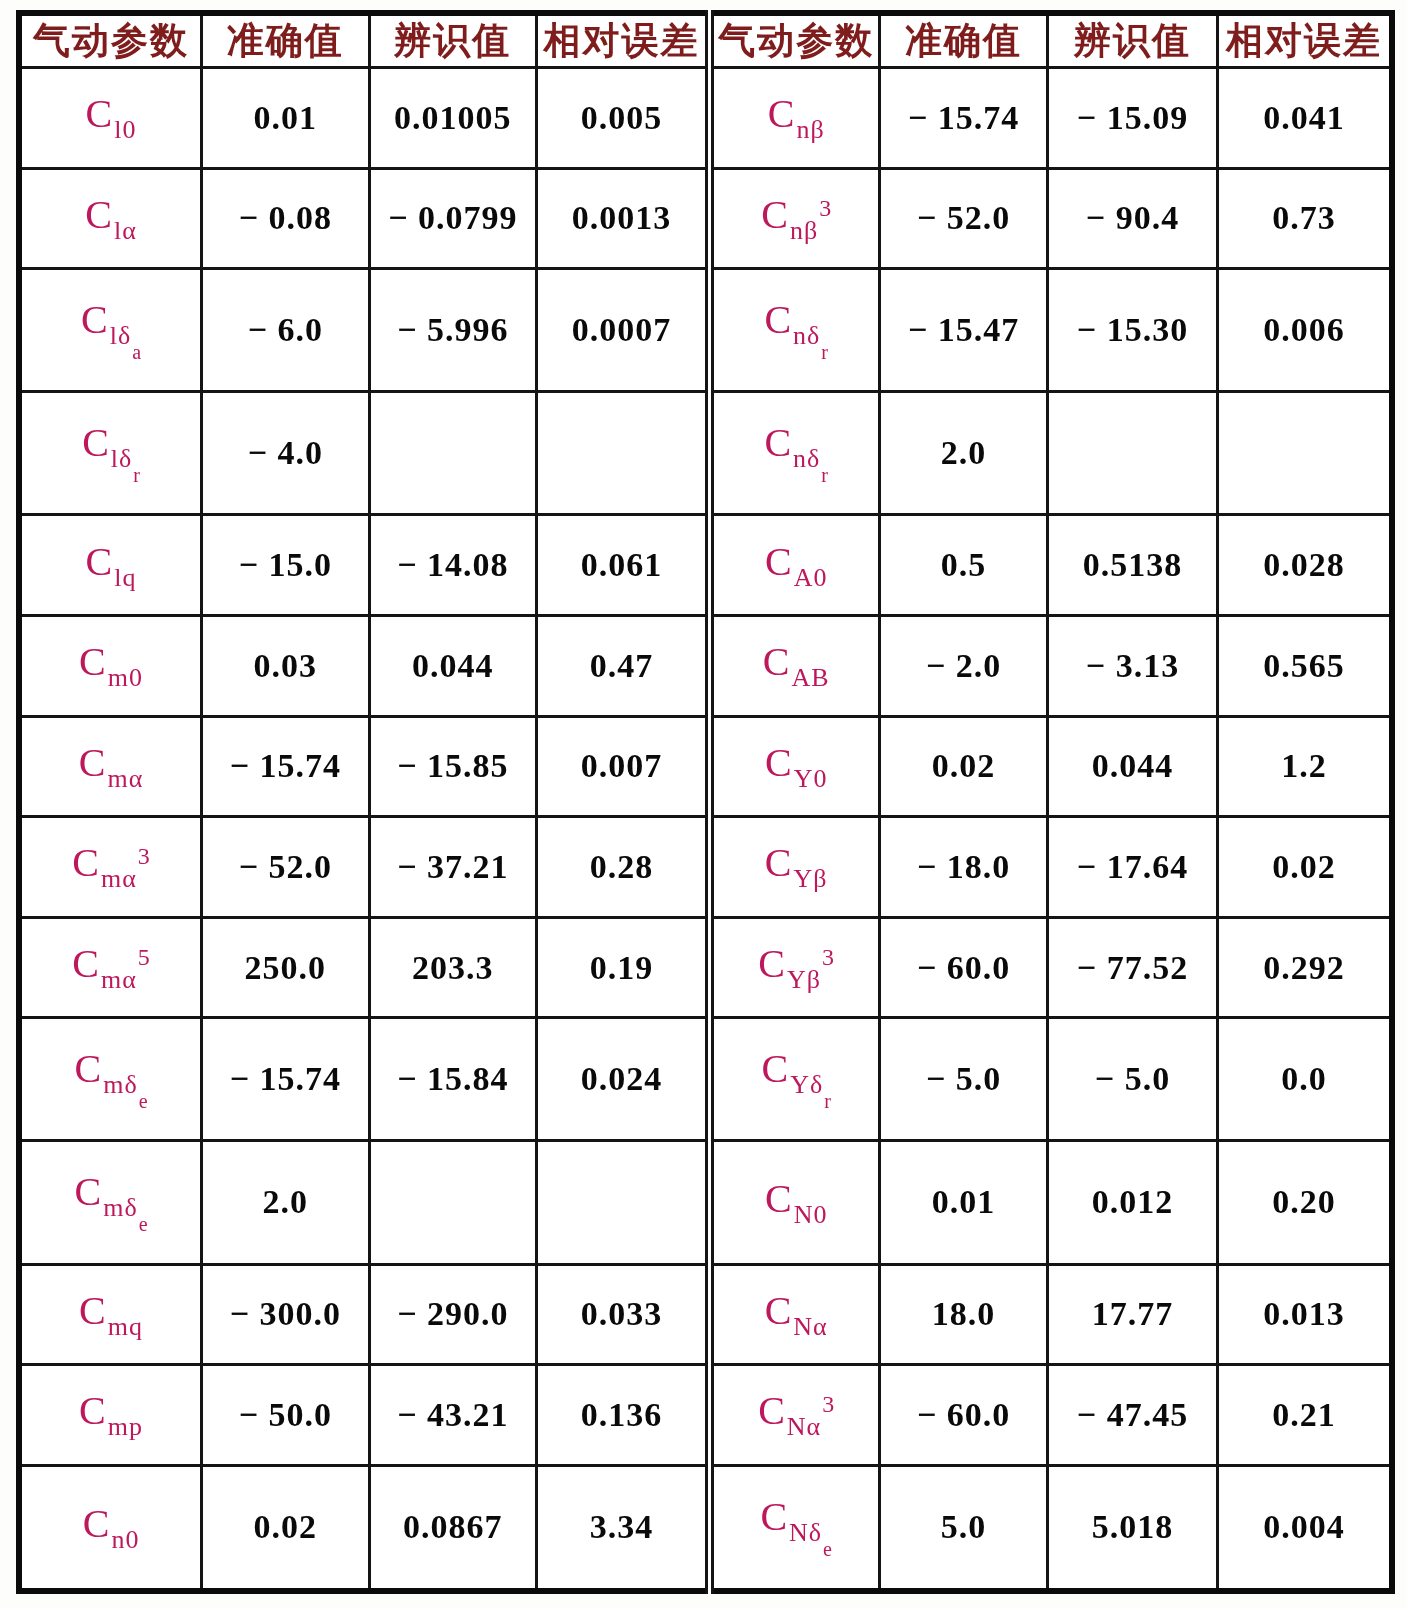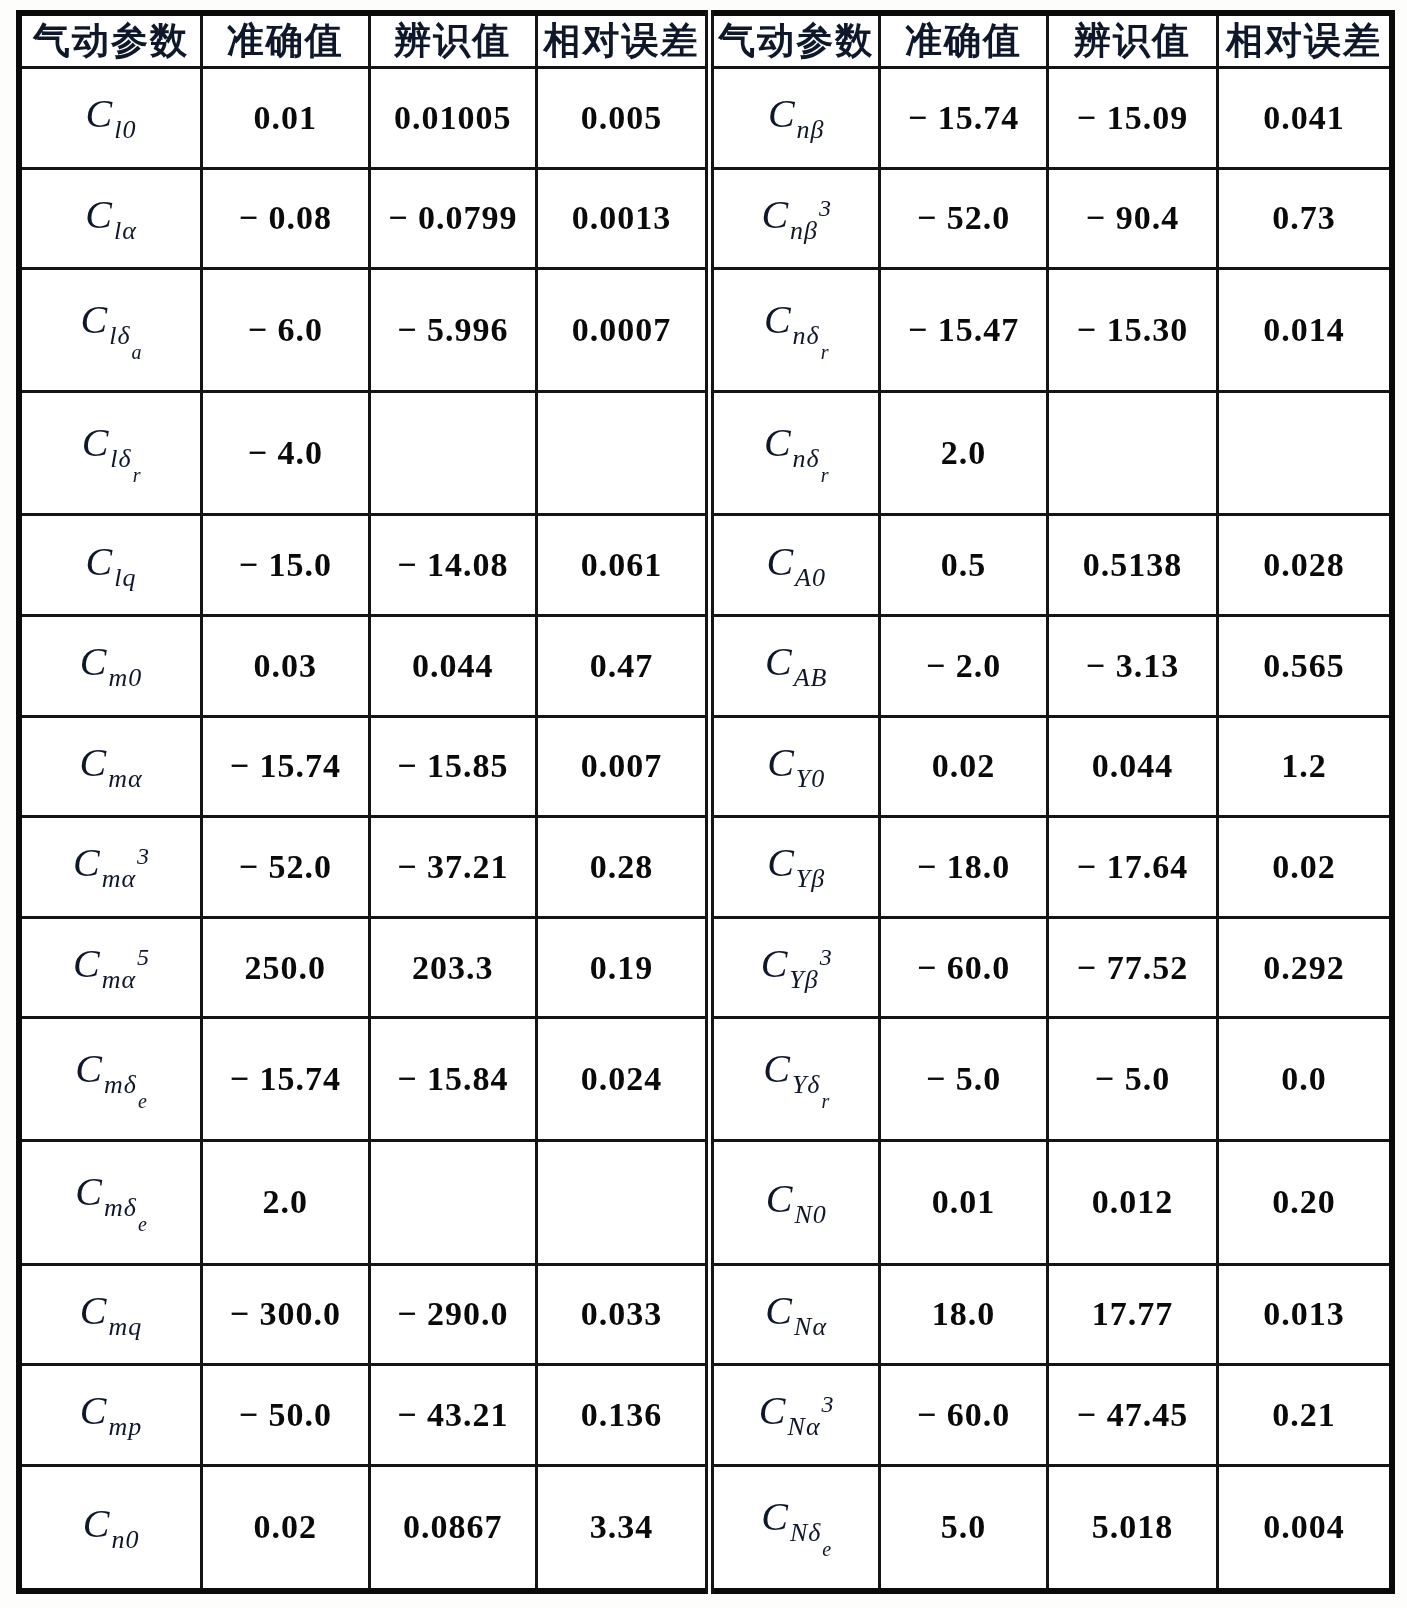--- a/index.html
+++ b/index.html
@@ -30,36 +30,35 @@
     white-space: nowrap;
   }
   
   .tbl th.mid, .tbl td.mid {
     border-left: 9px double #141414;
   }
   .tbl th {
     font-family: "Liberation Sans", sans-serif;
     font-weight: 700;
     font-size: 37px;
-    color: #0f172a;
+    color: #7f1d1d;
     letter-spacing: 2px;
   }
   .val {
     font-family: "Liberation Serif", serif;
     font-weight: 700;
     font-size: 34px;
     color: #0a0a0a;
     letter-spacing: 1px;
   }
   .sym {
     font-family: "Liberation Serif", serif;
-    font-style: italic;
     font-weight: 400;
     font-size: 40px;
-    color: #0f172a;
+    color: #be185d;
   }
   .sym .sub    { font-size: 26px; vertical-align: -11px; margin-left: 2px; letter-spacing: 1px; }
   .sym .subsub { font-size: 20px; vertical-align: -26px; margin-left: 1px; }
   .sym .sup    { font-size: 24px; vertical-align: 12px;  margin-left: 1px; }
 </style>
 </head>
 <body>
 
 <div class="page">
   <table class="tbl">
@@ -107,21 +106,21 @@
           <td class="val">0.73</td>
         </tr>
         <tr>
           <td><span class="sym"><span>C</span><span class="sub">lδ</span><span class="subsub">a</span></span></td>
           <td class="val">− 6.0</td>
           <td class="val">− 5.996</td>
           <td class="val">0.0007</td>
           <td class="mid"><span class="sym"><span>C</span><span class="sub">nδ</span><span class="subsub">r</span></span></td>
           <td class="val">− 15.47</td>
           <td class="val">− 15.30</td>
-          <td class="val">0.014</td>
+          <td class="val">0.006</td>
         </tr>
         <tr>
           <td><span class="sym"><span>C</span><span class="sub">lδ</span><span class="subsub">r</span></span></td>
           <td class="val">− 4.0</td>
           <td class="val"></td>
           <td class="val"></td>
           <td class="mid"><span class="sym"><span>C</span><span class="sub">nδ</span><span class="subsub">r</span></span></td>
           <td class="val">2.0</td>
           <td class="val"></td>
           <td class="val"></td>

